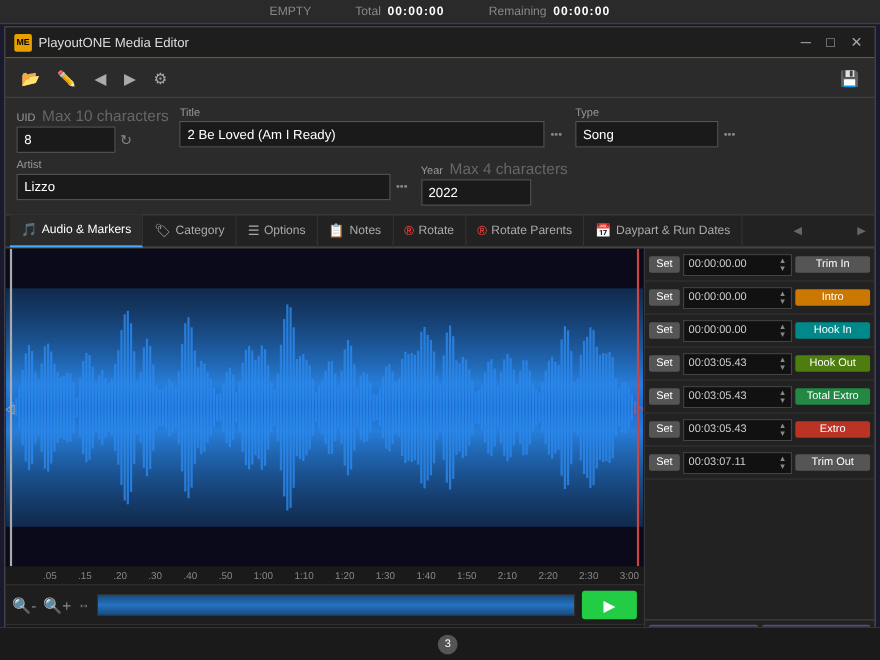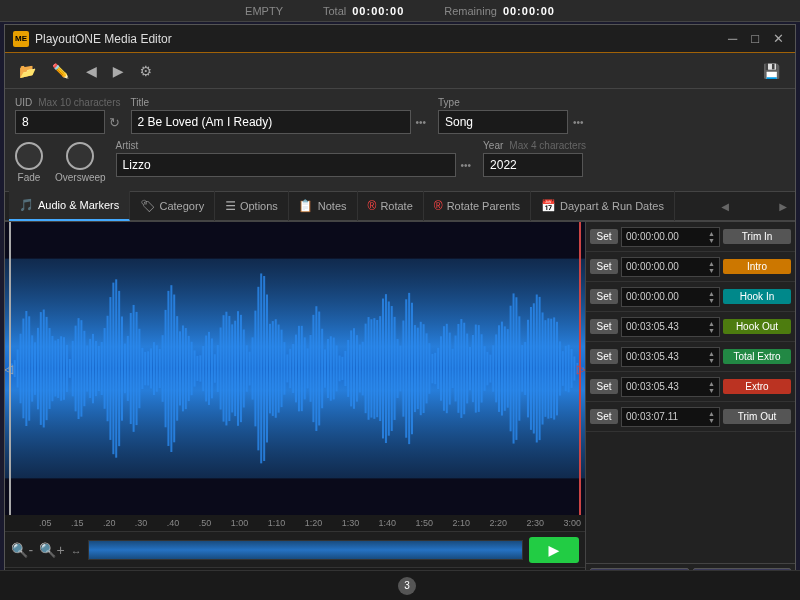--- a/index.html
+++ b/index.html
@@ -123,31 +123,31 @@
       display: flex;
       flex-direction: column;
       gap: 2px;
     }
     .form-label {
       color: #999;
       font-size: 10px;
     }
     .form-label-sub {
       color: #666;
-      font-size: 10px;
+      font-size: 14px;
     }
     .form-input {
       background: #1a1a1a;
       border: 1px solid #555;
       color: #fff;
       padding: 3px 6px;
       font-size: 12px;
       height: 24px;
     }
-    .form-input-wide { width: 280px; }
+    .form-input-wide { width: 332px; }
     .form-input-uid { width: 90px; }
     .form-input-year { width: 100px; }
     .form-input-type { width: 130px; }
     .form-input-artist { width: 340px; }
     .input-with-dots {
       display: flex;
       align-items: center;
       gap: 3px;
     }
     .dots-btn {
@@ -592,30 +592,20 @@
         <span class="form-label">Type</span>
         <div class="input-with-dots">
           <input class="form-input form-input-type" value="Song" style="">
           <span class="dots-btn">•••</span>
         </div>
       </div>
     </div>
 
     <div class="form-row">
 
-      <div style="display:flex; gap:12px; margin-top:2px;">
-        <div class="toggle-group">
-          <div class="toggle-circle active"></div>
-          <span class="toggle-label">Fade</span>
-        </div>
-        <div class="toggle-group">
-          <div class="toggle-circle active"></div>
-          <span class="toggle-label">Oversweep</span>
-        </div>
-      </div>
 
       <div class="form-group">
         <span class="form-label">Artist</span>
         <div class="input-with-dots">
           <input class="form-input form-input-artist" value="Lizzo" style="">
           <span class="dots-btn">•••</span>
         </div>
       </div>
 
       <div class="form-group">

